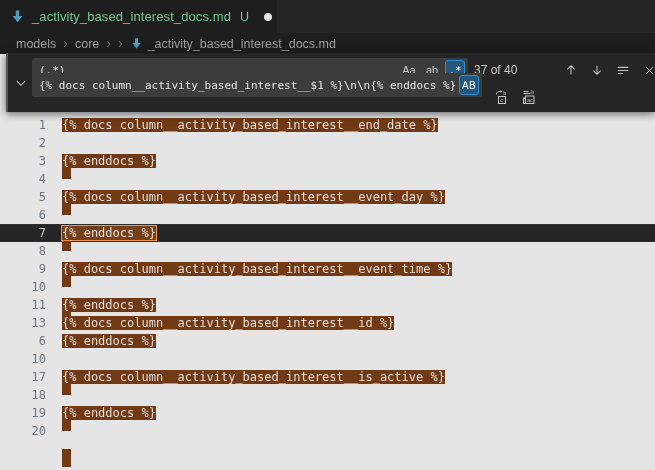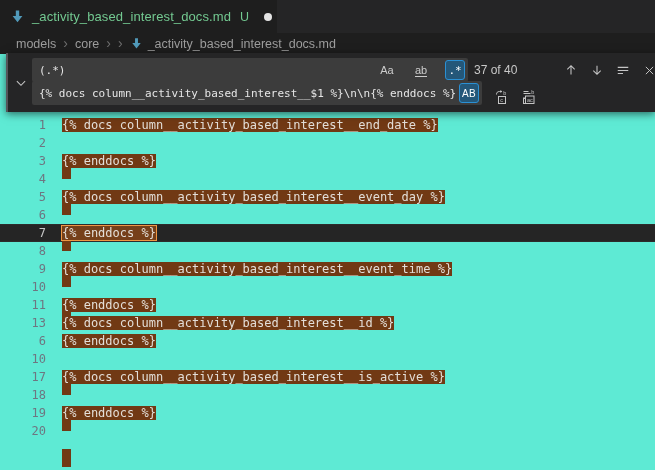--- a/index.html
+++ b/index.html
@@ -1,19 +1,19 @@
 <!DOCTYPE html>
 <html><head>
 <meta charset="utf-8">
 <style>
   * { margin:0; padding:0; box-sizing:border-box; }
   html,body { background:#111; }
   .app {
     position:relative; width:655px; height:470px; overflow:hidden;
-    background:#5eead4; font-family:"Liberation Sans", sans-serif;
+    background:#e5e5e5; font-family:"Liberation Sans", sans-serif;
     color:#d4d4d4; user-select:none;
   }
   
   .tabbar { position:absolute; left:0; top:0; width:655px; height:33px; background:#252526; display:flex; }
   .tab {
     width:277px; height:33px; background:#1e1e1e; display:flex; align-items:center;
     padding:0 12px 0 10px; gap:7px; font-size:13px;
   }
   .tab .title { color:#73c991; letter-spacing:.1px; }
   .tab .git-badge { color:#73c991; margin-left:2px; font-size:12.5px; }
@@ -50,22 +50,22 @@
   }
   .fw-input {
     position:absolute; height:24px; background:#3c3c3c; border-radius:2px;
     display:flex; align-items:center; overflow:hidden;
   }
   .fw-input .val {
     font-family:"DejaVu Sans Mono", monospace; font-size:11px; color:#e6e6e6;
     padding-left:7px; white-space:pre; flex:1 1 auto; overflow:hidden;
   }
   .find-input { left:24px; top:5px; width:436px; }
-  .replace-input { left:24px; top:28px; width:450px; }
-  .opt-group { display:flex; gap:14px; padding-right:3px; flex:0 0 auto; align-items:center; }
+  .replace-input { left:24px; top:20px; width:450px; }
+  .opt-group { display:flex; gap:3px; padding-right:3px; flex:0 0 auto; align-items:center; }
   .opt {
     min-width:20px; height:20px; border-radius:3px; display:flex; align-items:center; justify-content:center;
     color:#cccccc; font-size:11px; padding:0 2px; border:1px solid transparent; cursor:pointer;
     font-family:"Liberation Sans", sans-serif;
   }
   .opt.mono { font-family:"DejaVu Sans Mono", monospace; }
   .opt.active { background:#245779; border-color:#2a90d4; color:#ffffff; }
   .opt .uline { border-bottom:1px solid currentColor; padding-bottom:0px; }
   .opt.preserve-case { font-size:10px; letter-spacing:.3px; }
   .result-count { position:absolute; left:466px; top:5px; height:24px; line-height:24px; font-size:12px; color:#c8c8c8; white-space:nowrap; }

